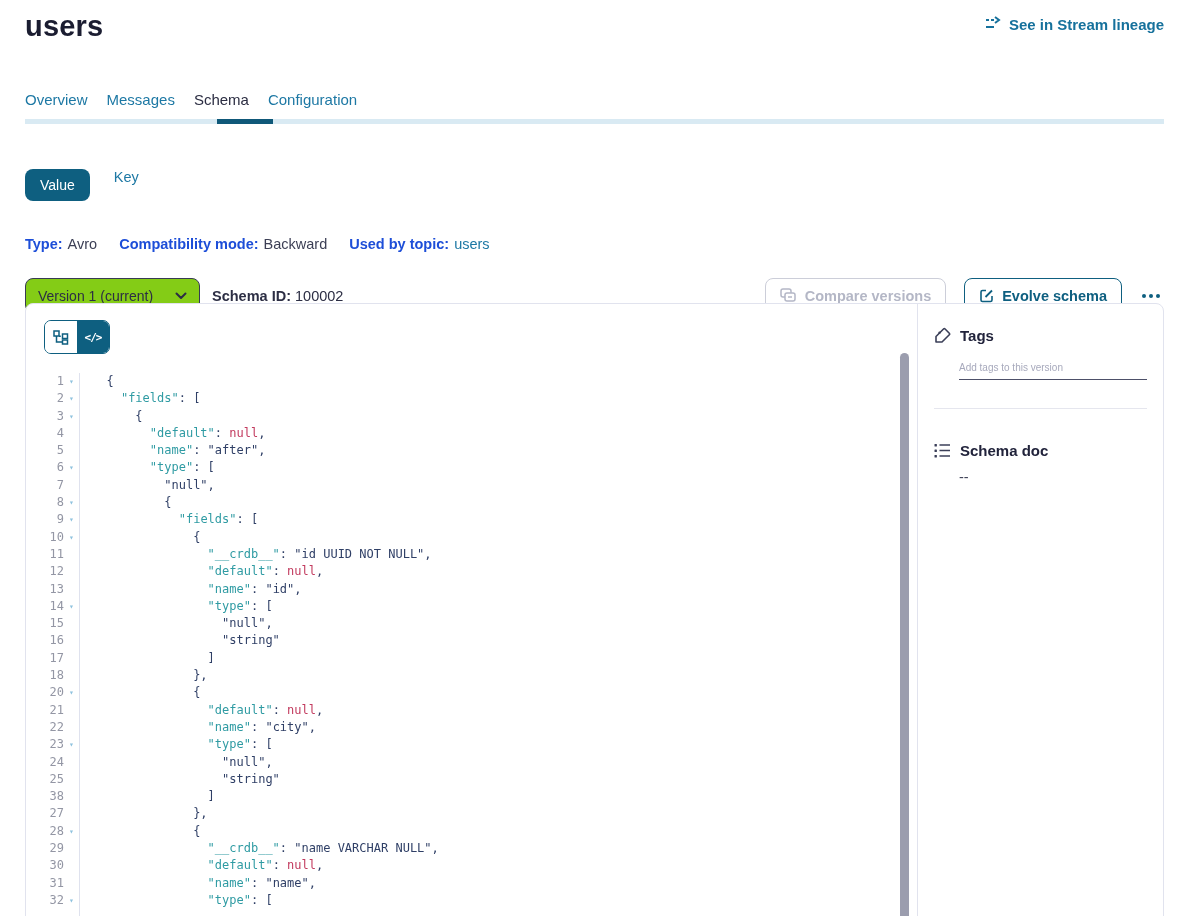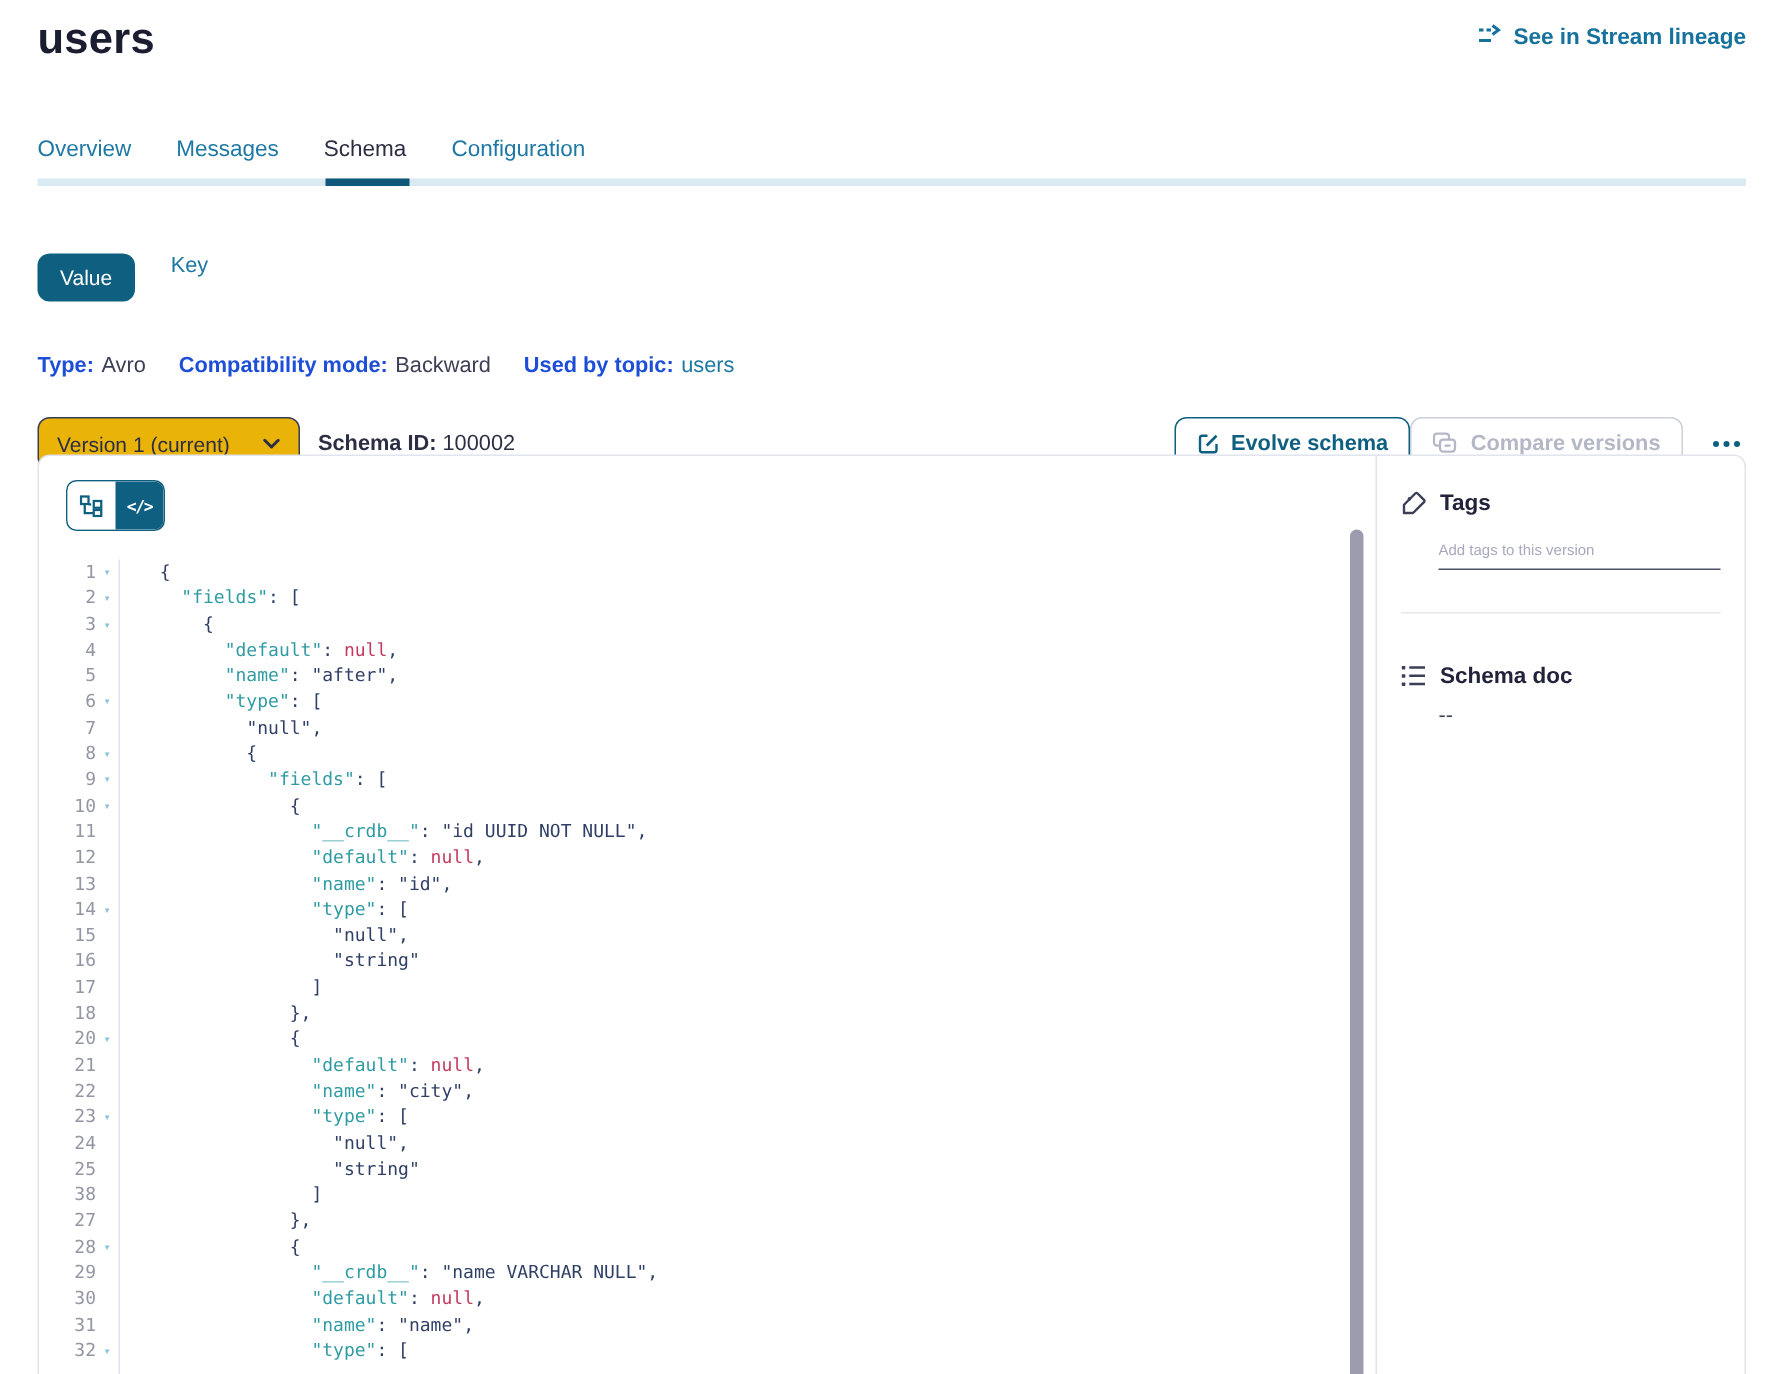--- a/index.html
+++ b/index.html
@@ -7,21 +7,21 @@
     font-family:"Liberation Sans", sans-serif; color:#3c3f55; }
   .page { position:relative; width:1189px; height:916px; padding:0 25px; }
 
   
   .hdr { display:flex; justify-content:space-between; align-items:flex-start; padding-top:10px; }
   .title { font-size:29px; font-weight:700; color:#1b1d31; letter-spacing:.2px; }
   .lineage { display:flex; align-items:flex-start; gap:7px; margin-top:6px;
     color:#16719c; font-size:15px; font-weight:600; cursor:pointer; }
 
   
-  .tabs { display:flex; gap:30px; margin-top:48px; font-size:15px; font-weight:500; }
+  .tabs { display:flex; gap:19px; margin-top:48px; font-size:15px; font-weight:500; }
   .tab { color:#1d78a4; padding-bottom:11px; cursor:pointer; }
   .tab.active { color:#2b2d42; }
   .tab-track { position:relative; height:5px; background:#d9eaf3; width:1139px; }
   .tab-track .seg { position:absolute; left:192px; width:56px; top:0; height:5px; background:#0f5879; }
 
   
   .vk { display:flex; gap:24px; margin-top:45px; }
   .vk-value { background:#0e5f80; color:#fff; font-size:14px; padding:8px 15px;
     border-radius:8px; border:none; cursor:pointer; }
   .vk-key { color:#1d78a4; font-size:14.5px; cursor:pointer; }
@@ -29,21 +29,21 @@
   
   .meta { display:flex; gap:22px; margin-top:35px; font-size:14.5px; color:#3c3f55; }
   .meta b { color:#1d4ed8; font-weight:700; margin-right:5px; }
   .meta .grp { display:flex; }
   .meta a { color:#1d78a4; cursor:pointer; }
 
   
   .controls { display:flex; align-items:center; margin-top:26px; }
   .select { display:flex; justify-content:space-between; align-items:center;
     width:175px; height:35px; border:1px solid #383b54; border-radius:8px;
-    padding:0 12px; font-size:14px; color:#2c2e44; cursor:pointer; background:#eab308; }
+    padding:0 12px; font-size:14px; color:#2c2e44; cursor:pointer; background:#84cc16; }
   .schema-id { margin-left:12px; font-size:14.5px; color:#2c2e44; }
   .schema-id b { font-weight:700; }
   .spacer { flex:1; }
   .btn { display:flex; align-items:center; gap:8px; height:35px; padding:0 14px;
     border-radius:8px; font-size:14.5px; font-weight:600; background:#fff; cursor:pointer; }
   .btn.disabled { border:1px solid #ccced9; color:#b4b7c6; cursor:default; }
   .btn.primary { border:1px solid #0e5f80; color:#0e5f80; margin-left:18px; }
   .more { display:flex; gap:3px; margin-left:16px; padding:6px 4px; cursor:pointer; }
   .more i { width:4px; height:4px; border-radius:50%; background:#0e5f80; display:block; }
 
@@ -143,38 +143,38 @@
         <svg width="12" height="8" viewBox="0 0 12 8">
             <path d="M1.5 1.5 L6 6 L10.5 1.5" stroke="#2c2e44" stroke-width="2" fill="none" stroke-linecap="round" stroke-linejoin="round"></path>
           </svg>
       </span>
     </div>
     <div class="schema-id">
       <b>Schema ID:</b>
       <span>100002</span>
     </div>
     <div class="spacer"></div>
-    <button class="btn primary">
-      <span>
-        <svg width="15" height="15" viewBox="0 0 15 15">
-          <path d="M13 8 L13 12 Q13 13.5 11.5 13.5 L3.5 13.5 Q2 13.5 2 12 L2 4 Q2 2.5 3.5 2.5 L7 2.5" stroke="#0e5f80" stroke-width="1.6" fill="none"></path>
-          <path d="M6.5 9 L13 2.5" stroke="#0e5f80" stroke-width="1.8"></path>
-        </svg>
-      </span>
-      <span>Evolve schema</span>
-    </button>
     <button class="btn disabled">
       <span>
         <svg width="17" height="15" viewBox="0 0 17 15">
           <rect x="1" y="1" width="10" height="8" rx="2" stroke="#b4b7c6" stroke-width="1.5" fill="none"></rect>
           <rect x="5" y="5" width="10" height="8" rx="2" stroke="#b4b7c6" stroke-width="1.5" fill="#fff"></rect>
           <line x1="8" y1="9" x2="12" y2="9" stroke="#b4b7c6" stroke-width="1.5"></line>
         </svg>
       </span>
       <span>Compare versions</span>
+    </button>
+    <button class="btn primary">
+      <span>
+        <svg width="15" height="15" viewBox="0 0 15 15">
+          <path d="M13 8 L13 12 Q13 13.5 11.5 13.5 L3.5 13.5 Q2 13.5 2 12 L2 4 Q2 2.5 3.5 2.5 L7 2.5" stroke="#0e5f80" stroke-width="1.6" fill="none"></path>
+          <path d="M6.5 9 L13 2.5" stroke="#0e5f80" stroke-width="1.8"></path>
+        </svg>
+      </span>
+      <span>Evolve schema</span>
     </button>
     <div class="more">
       <i></i>
         <i></i>
         <i></i>
     </div>
   </div>
 
   <div class="card">
 

